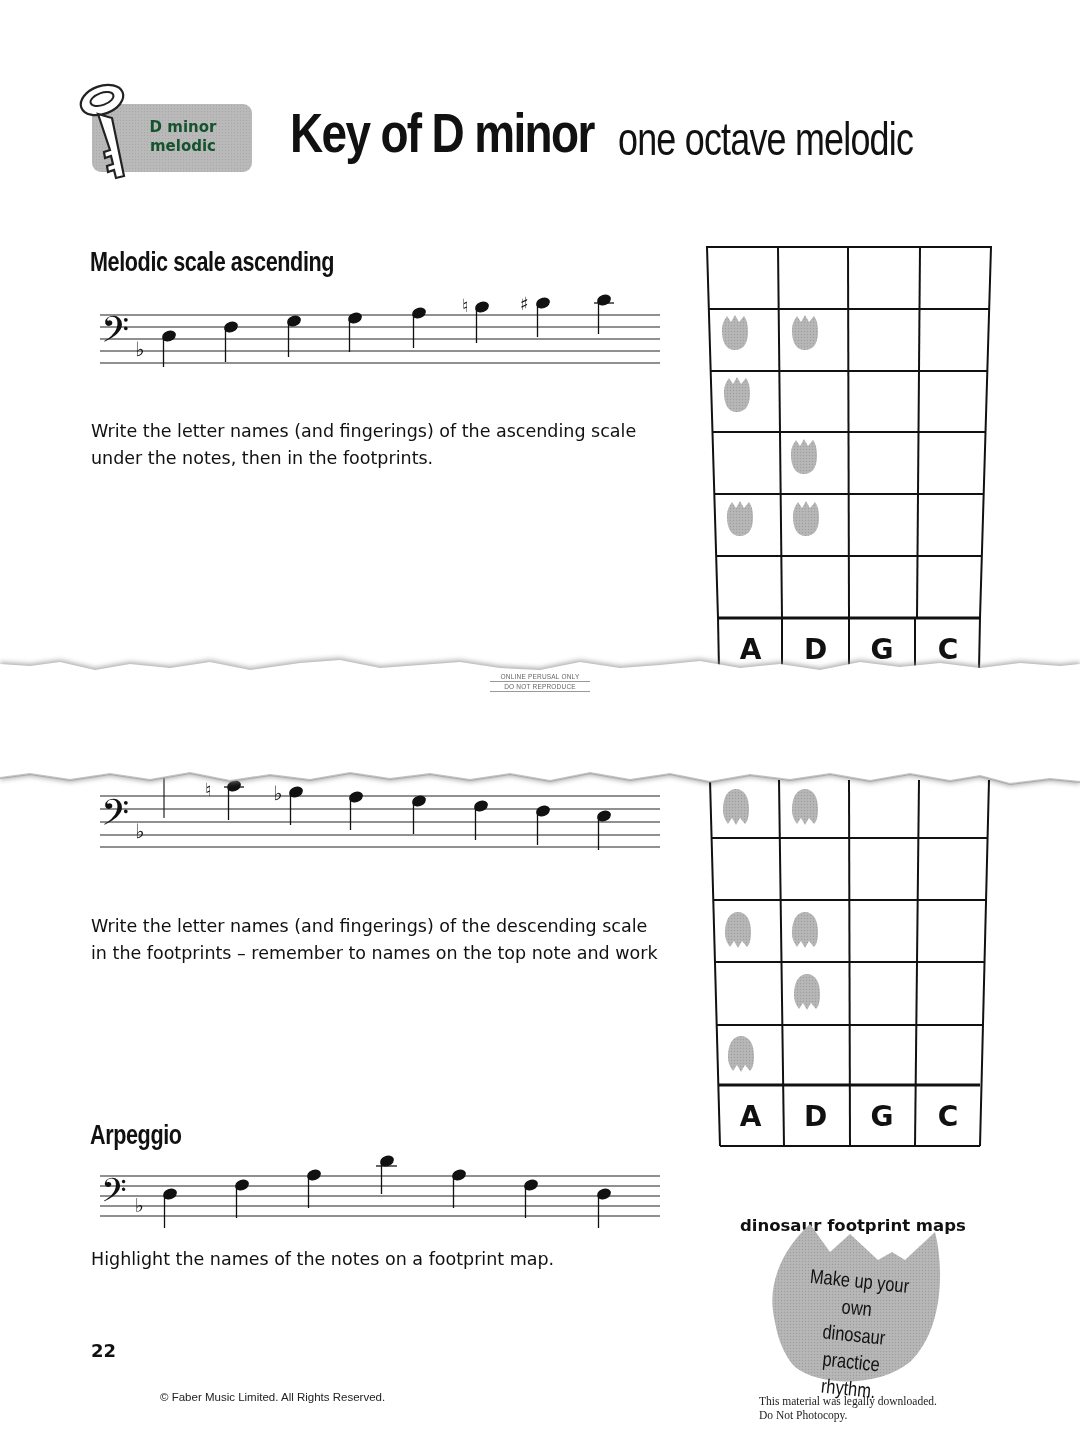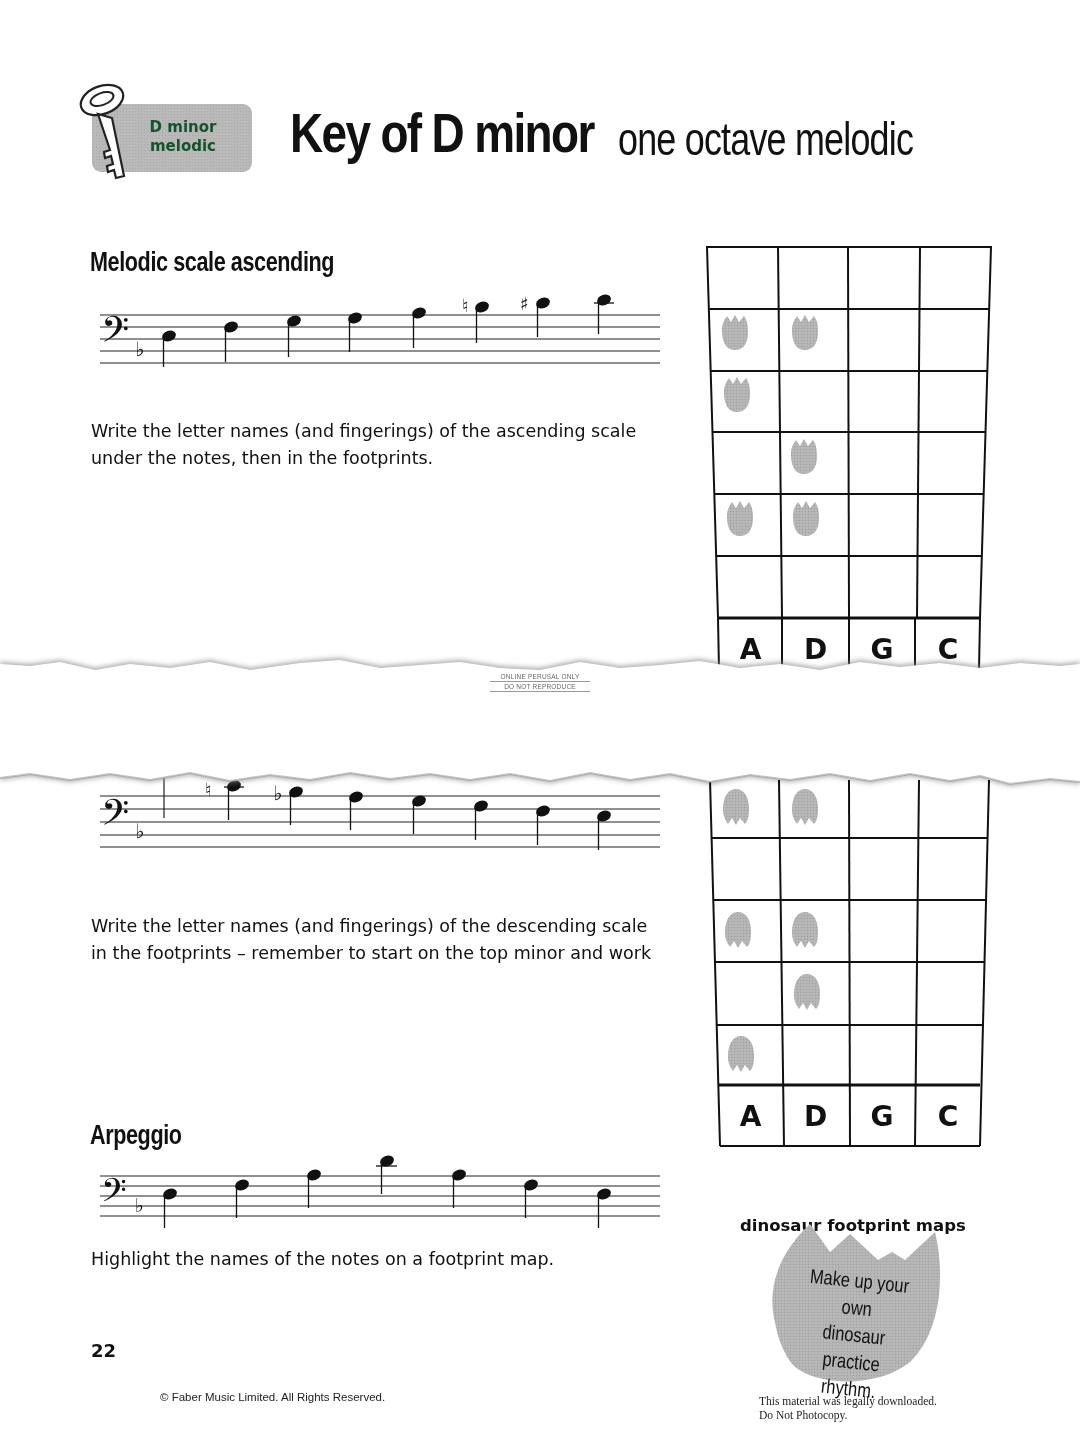--- a/index.html
+++ b/index.html
@@ -235,21 +235,21 @@
   <path d="M0 16 L30 18 L60 14 L95 22 L130 16 L170 20 L210 14 L250 22 L300 15 L340 12 L380 20 L420 17 L460 14 L500 20 L540 22 L580 14 L620 20 L660 17 L700 13 L740 20 L780 16 L820 22 L860 14 L900 19 L940 15 L980 20 L1020 15 L1060 18 L1080 16 L1080 134 L1050 131 L1010 136 L980 128 L950 133 L910 126 L870 133 L830 126 L790 132 L750 127 L710 134 L670 126 L630 132 L590 125 L550 133 L510 126 L470 132 L430 126 L390 131 L350 125 L310 132 L270 127 L230 133 L190 125 L150 132 L110 126 L70 132 L30 126 L0 130 Z" fill="#ffffff"></path>
 </svg>
 
 <div class="abs watermark">
   <div>ONLINE PERUSAL ONLY</div>
   <div>DO NOT REPRODUCE</div>
 </div>
 
 <div class="abs instr" style="left:91px; top:903px;margin-top:10px;">
   <div>Write the letter names (and fingerings) of the descending scale</div>
-  <div>in the footprints – remember to start on the top minor and work</div>
+  <div>in the footprints – remember to names on the top note and work</div>
 </div>
 
 <svg class="grid-svg" style="left:700px; top:780px;" width="300" height="375">
   <g stroke="#111" stroke-width="2" fill="none">
     <line x1="10" y1="0" x2="20" y2="366"></line>
     <line x1="79" y1="0" x2="84" y2="366"></line>
     <line x1="149" y1="0" x2="150" y2="366"></line>
     <line x1="219" y1="0" x2="215" y2="366"></line>
     <line x1="289" y1="0" x2="280" y2="366"></line>
     <line x1="12" y1="58" x2="288" y2="58"></line>

